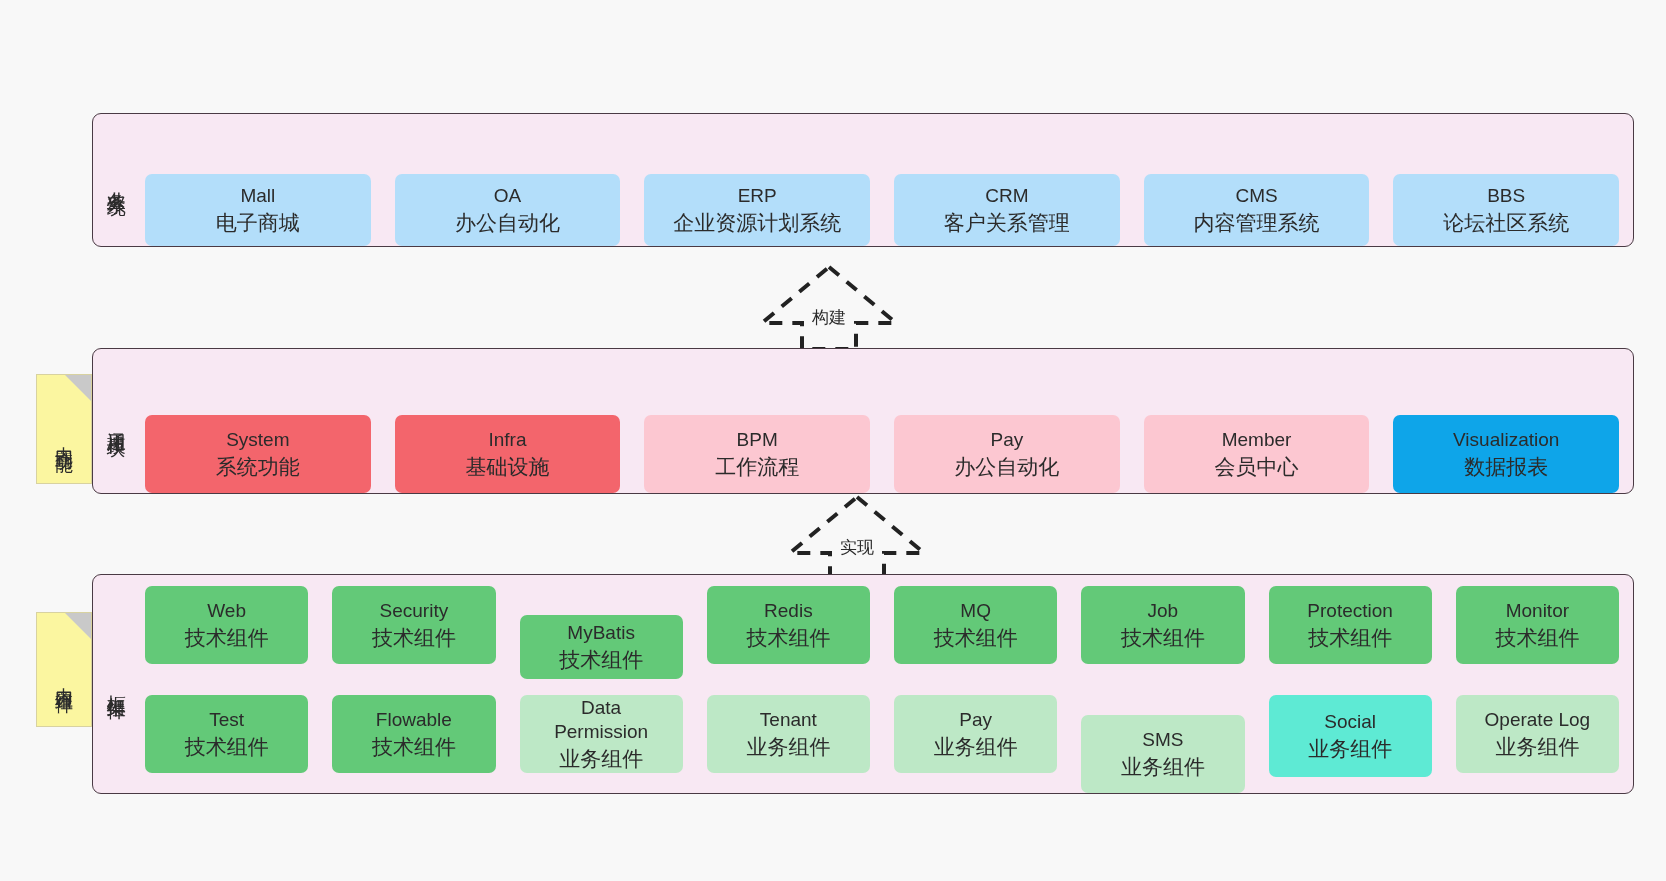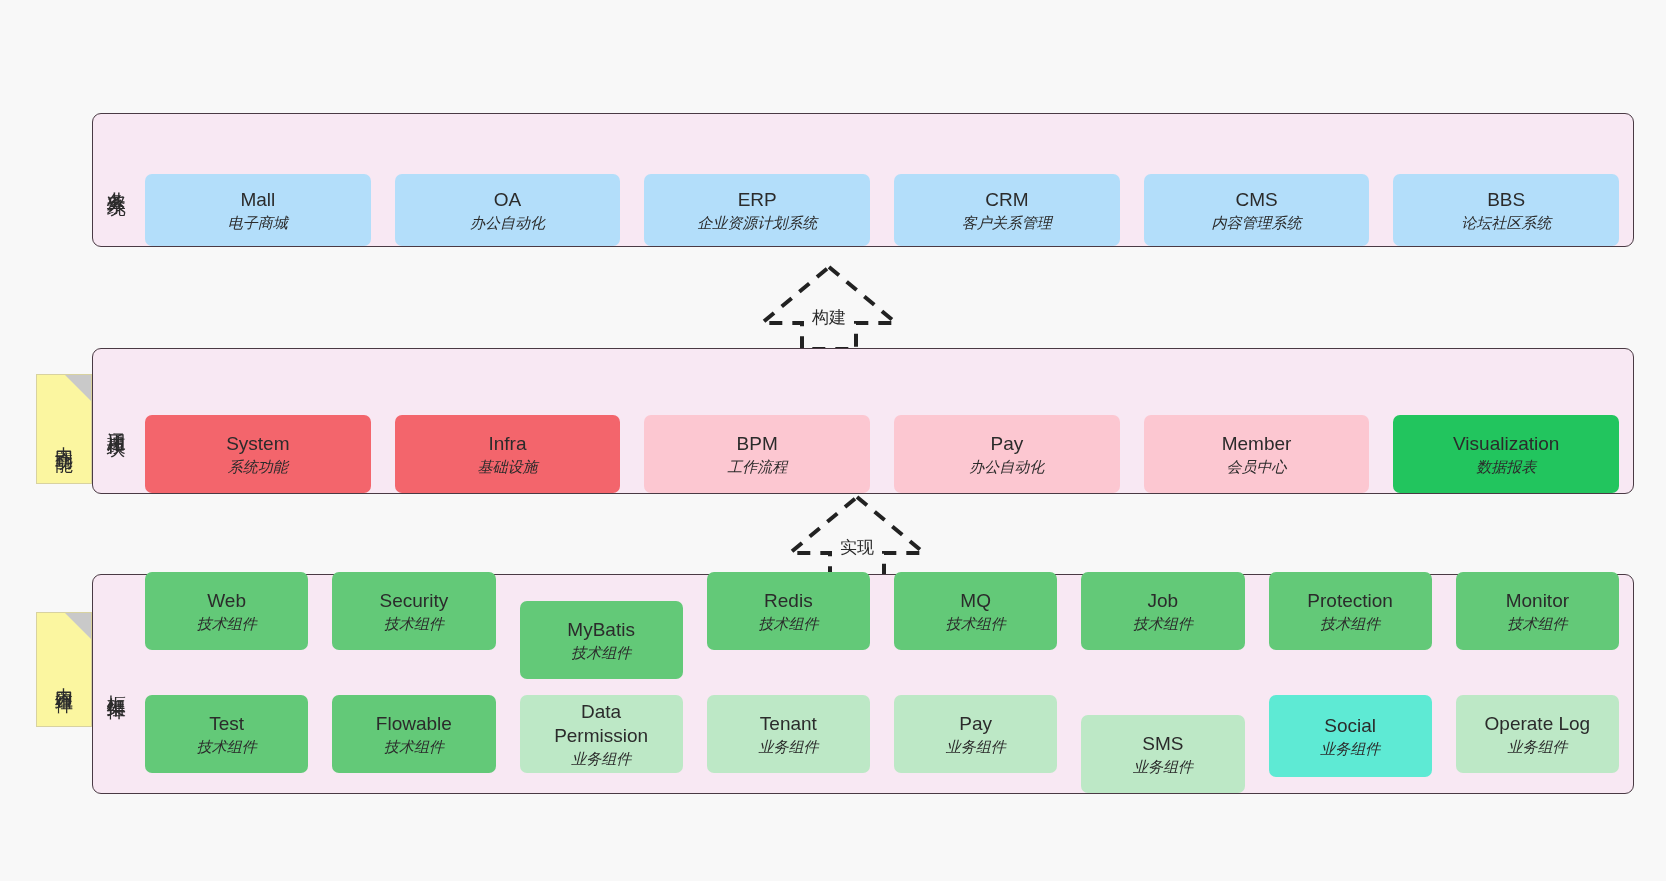--- a/index.html
+++ b/index.html
@@ -63,21 +63,21 @@
     display: flex;
     flex-direction: column;
     align-items: center;
     justify-content: center;
     text-align: center;
     color: #2b2b2b;
     line-height: 1.3;
     padding: 6px 4px;
   }
   .card .en { font-size: 19px; }
-  .card .cn { font-size: 15px; font-style: italic; }
+  .card .cn { font-size: 21px; }
 
   .card.blue      { background: #b3defa; }
   .card.red       { background: #f3656c; }
   .card.pink      { background: #fcc7d1; }
   .card.green     { background: #63c978; }
   .card.lightgreen{ background: #bde8c6; }
 
   
   .note {
     position: absolute;
@@ -186,21 +186,21 @@
           <span class="cn">工作流程</span>
         </div>
         <div class="card pink" style="height: 78px; background: rgb(252, 199, 209);">
           <span class="en">Pay</span>
           <span class="cn">办公自动化</span>
         </div>
         <div class="card pink" style="height: 78px; background: rgb(252, 199, 209);">
           <span class="en">Member</span>
           <span class="cn">会员中心</span>
         </div>
-        <div class="card pink" style="height: 78px; background: #22c55e;">
+        <div class="card pink" style="height: 78px; background: #0ea5e9;">
           <span class="en">Visualization</span>
           <span class="cn">数据报表</span>
         </div>
       </div>
     </div>
   </div>
 
   <div class="connector" id="connector-implement" style="left:772px; top:492px;">
     <svg width="170" height="92" viewBox="0 0 170 92">
       <path d="M 85 5 L 152 61 L 112 61 L 112 87 L 58 87 L 58 61 L 18 61 Z" fill="none" stroke="#222222" stroke-width="4" stroke-dasharray="13,10" stroke-linejoin="miter"></path>
@@ -219,21 +219,21 @@
 
       <div class="row">
         <div class="card green" style="height: 78px; background: rgb(99, 201, 120);">
           <span class="en">Web</span>
           <span class="cn">技术组件</span>
         </div>
         <div class="card green" style="height: 78px; background: rgb(99, 201, 120);">
           <span class="en">Security</span>
           <span class="cn">技术组件</span>
         </div>
-        <div class="card green" style="height: 78px; background: rgb(99, 201, 120); margin-top: 29px;">
+        <div class="card green" style="height: 64px; background: rgb(99, 201, 120); margin-top: 29px;">
           <span class="en">MyBatis</span>
           <span class="cn">技术组件</span>
         </div>
         <div class="card green" style="height: 78px; background: rgb(99, 201, 120);">
           <span class="en">Redis</span>
           <span class="cn">技术组件</span>
         </div>
         <div class="card green" style="height: 78px; background: rgb(99, 201, 120);">
           <span class="en">MQ</span>
           <span class="cn">技术组件</span>

